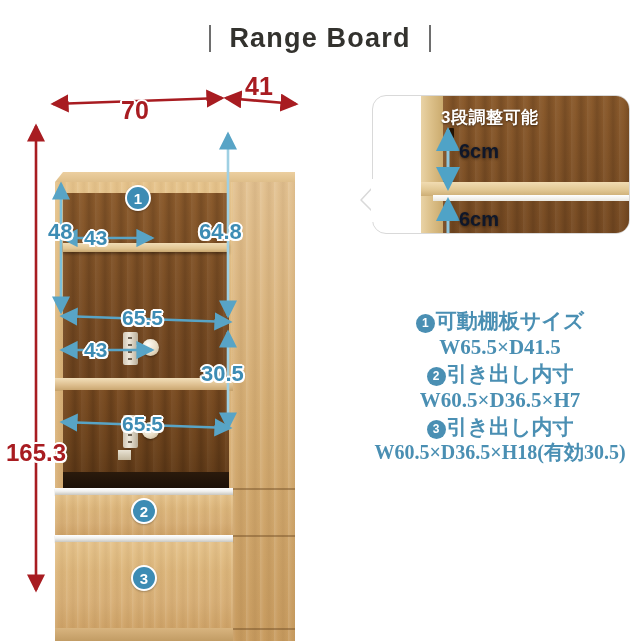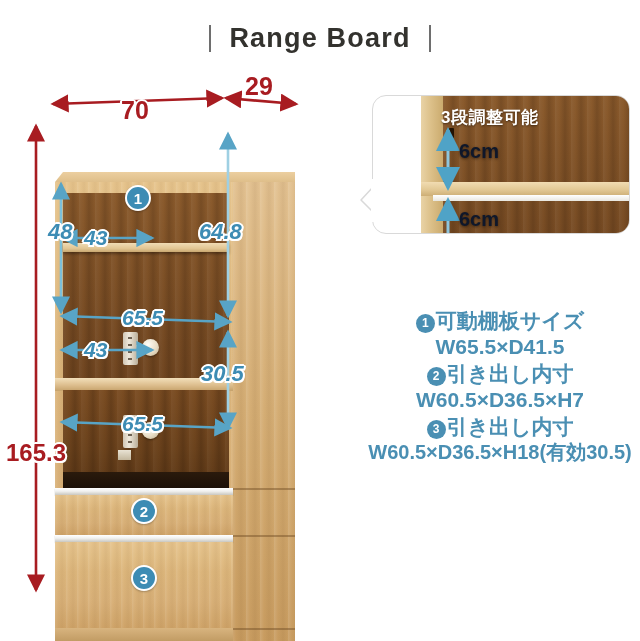--- a/index.html
+++ b/index.html
@@ -177,21 +177,20 @@
   }
   .dim-red {
     color: #a81c21;
     text-shadow: -1.5px -1.5px 0 #fff, 1.5px -1.5px 0 #fff, -1.5px 1.5px 0 #fff,
                  1.5px 1.5px 0 #fff, 0 -2px 0 #fff, 0 2px 0 #fff, -2px 0 0 #fff, 2px 0 0 #fff;
   }
   .dim-blue {
     color: #3d8cb4;
     text-shadow: -1.5px -1.5px 0 #fff, 1.5px -1.5px 0 #fff, -1.5px 1.5px 0 #fff,
                  1.5px 1.5px 0 #fff, 0 -2px 0 #fff, 0 2px 0 #fff, -2px 0 0 #fff, 2px 0 0 #fff;
-    font-style: italic;
   }
   svg.overlay {
     position: absolute; left: 0; top: 0; width: 360px; height: 581px;
     overflow: visible; pointer-events: none;
   }
 
   
   .badge {
     position: absolute;
     width: 26px; height: 26px; border-radius: 50%;
@@ -278,21 +277,21 @@
     width: 280px;
     text-align: center;
     color: #4a8fb3;
   }
   .spec-line {
     line-height: 1.26;
     white-space: nowrap;
     font-weight: bold;
   }
   .spec-head { font-size: 21px; }
-  .spec-val  { font-size: 21px; }
+  .spec-val  { font-size: 21px; font-family: Liberation Serif, serif; }
   .spec-note { font-size: 16px; }
   .inline-badge {
     display: inline-flex;
     align-items: center; justify-content: center;
     width: 19px; height: 19px;
     border-radius: 50%;
     background: #4a8fb3;
     color: #ffffff;
     font-size: 12px;
     font-weight: bold;
@@ -377,21 +376,21 @@
     <line x1="62" y1="256" x2="230" y2="262" stroke="#58a4c6" stroke-width="2.6" marker-start="url(#bArrowStart)" marker-end="url(#bArrow)"></line>
 
     <line x1="62" y1="290" x2="152" y2="290" stroke="#58a4c6" stroke-width="2.6" marker-start="url(#bArrowStart)" marker-end="url(#bArrow)"></line>
 
     <line x1="228" y1="272" x2="228" y2="368" stroke="#9fd0e3" stroke-width="2.6" marker-start="url(#bArrowStart)" marker-end="url(#bArrow)"></line>
 
     <line x1="62" y1="362" x2="230" y2="368" stroke="#58a4c6" stroke-width="2.6" marker-start="url(#bArrowStart)" marker-end="url(#bArrow)"></line>
   </svg>
 
   <div class="dim-label dim-red" style="left:121px; top:14px; font-size:25px;margin-top:24px;">70</div>
-  <div class="dim-label dim-red" style="left:245px; top:14px; font-size:25px;">29</div>
+  <div class="dim-label dim-red" style="left:245px; top:14px; font-size:25px;">41</div>
   <div class="dim-label dim-red" style="left:6px; top:381px; font-size:24px;">165.3</div>
 
   <div class="dim-label dim-blue" style="left:48px; top:161px; font-size:22px;">48</div>
   <div class="dim-label dim-blue" style="left:199px; top:161px; font-size:22px;">64.8</div>
   <div class="dim-label dim-blue" style="left:84px; top:167px; font-size:21px;">43</div>
   <div class="dim-label dim-blue" style="left:122px; top:247px; font-size:21px;">65.5</div>
 
   <div class="dim-label dim-blue" style="left:84px; top:279px; font-size:21px;">43</div>
   <div class="dim-label dim-blue" style="left:201px; top:303px; font-size:22px;">30.5</div>
   <div class="dim-label dim-blue" style="left:122px; top:353px; font-size:21px;">65.5</div>

